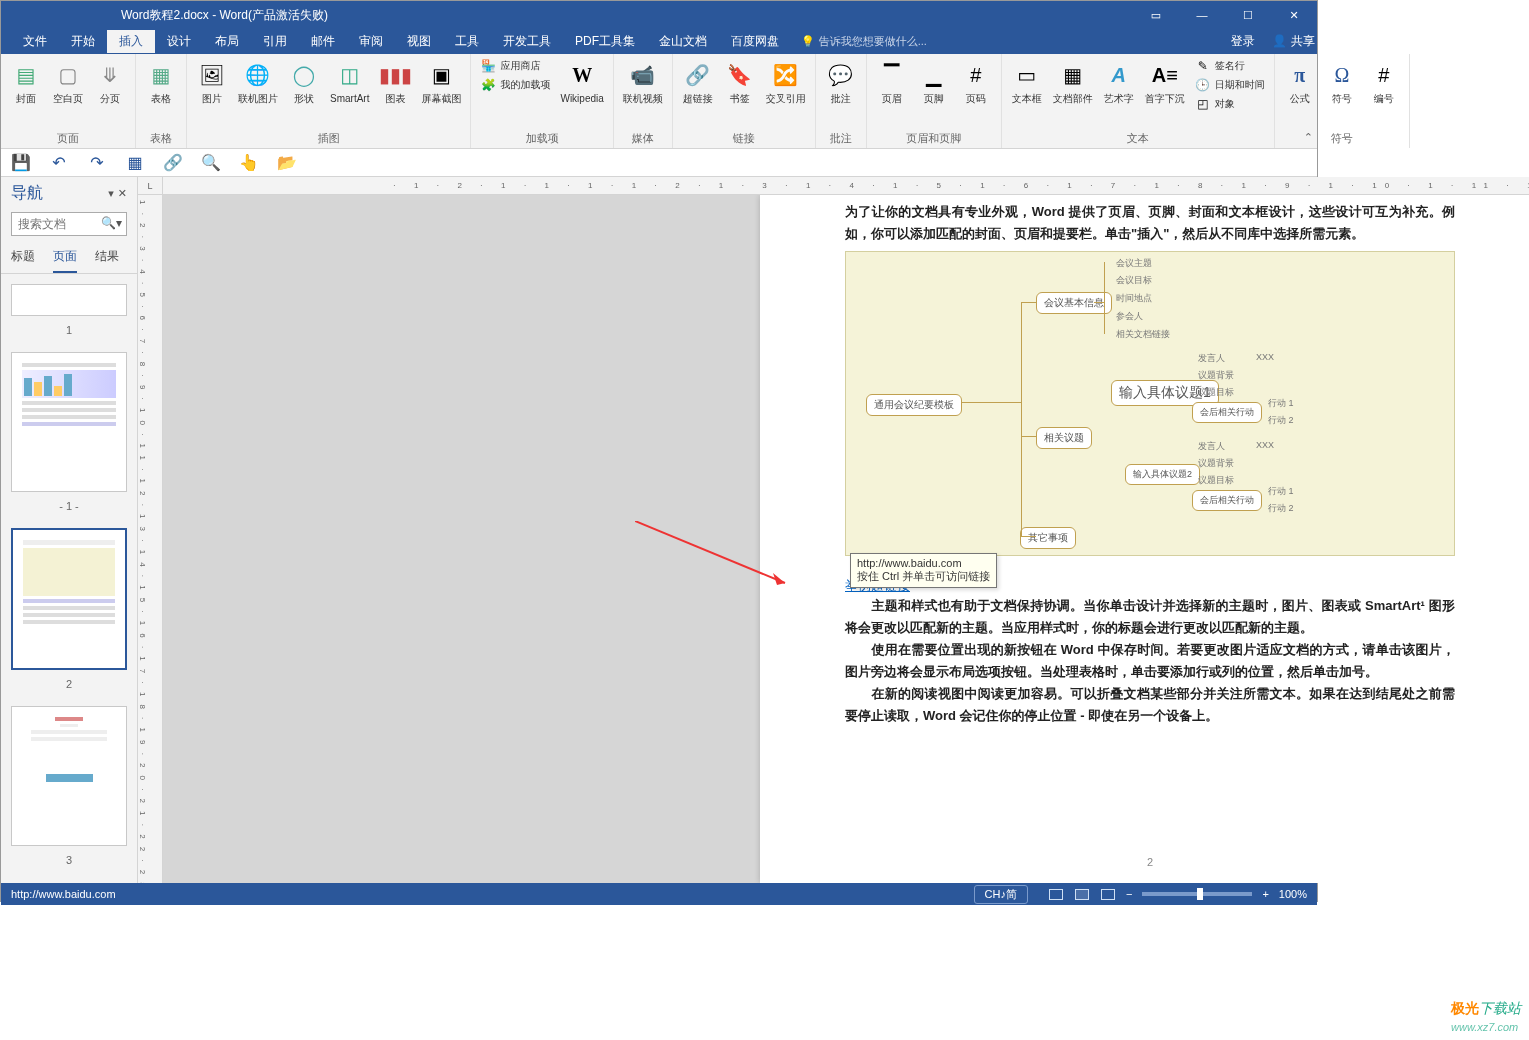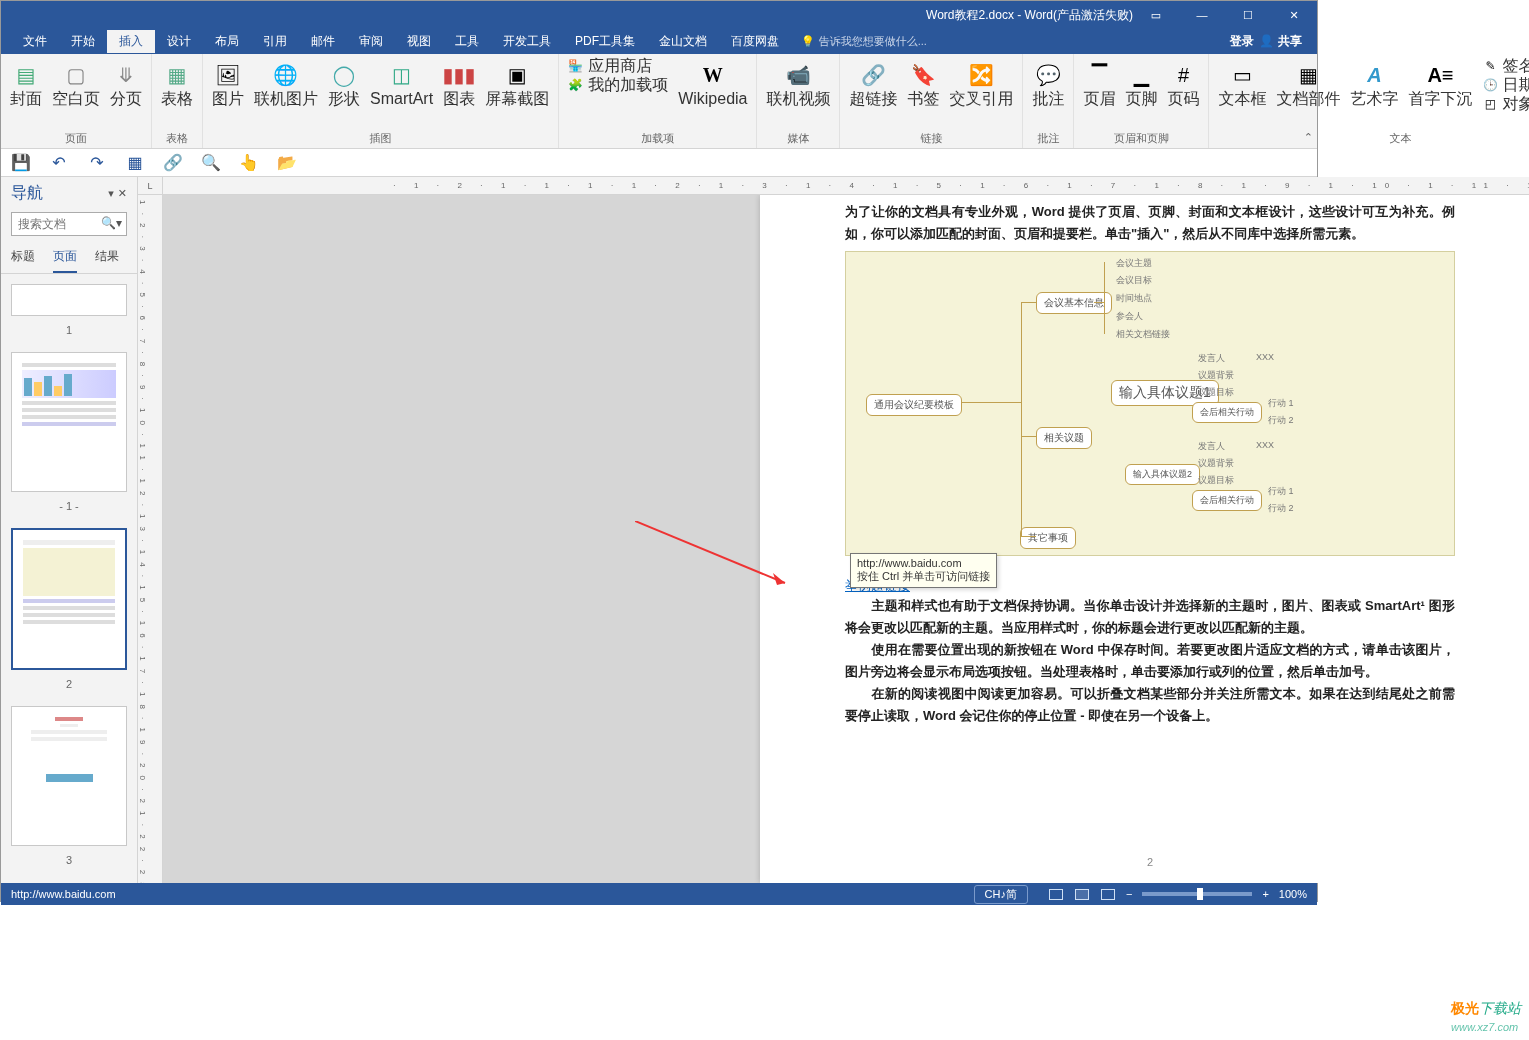--- a/index.html
+++ b/index.html
@@ -1,35 +1,35 @@
 <!DOCTYPE html>
 <html><head>
 <meta charset="utf-8">
 <style>
 * { margin:0; padding:0; box-sizing:border-box; font-family:"Microsoft YaHei","Segoe UI",sans-serif; }
 body { background:#fff; width:1529px; height:1040px; overflow:hidden; position:relative; }
 .screenshot { width:1318px; height:902px; border:1px solid #999; position:relative; background:#d6d6d6; }
 .titlebar { height:28px; background:#2b579a; color:#fff; display:flex; align-items:center; }
-.title-center { flex:1; text-align:right; font-size:12px; }
+.title-center { flex:1; text-align:left; font-size:12px; }
 .title-spacer { width:120px; }
 .title-right { display:flex; }
 .title-btn { width:46px; height:28px; display:flex; align-items:center; justify-content:center; color:#fff; font-size:11px; }
 .menubar { height:25px; background:#2b579a; display:flex; align-items:center; padding-left:10px; }
 .menu-item { color:#fff; font-size:12px; padding:3px 12px; cursor:pointer; }
 .menu-item.active { background:#f3f3f3; color:#2b579a; }
 .menu-tell { color:#c8d4e8; font-size:11px; margin-left:10px; display:flex; align-items:center; gap:4px; }
-.menu-right { margin-left:auto; display:flex; gap:6px; padding-right:15px;font-weight:bold; }
+.menu-right { margin-left:auto; display:flex; gap:18px; padding-right:2px; }
 .menu-right span { color:#fff; font-size:12px; cursor:pointer; }
 .ribbon { height:95px; background:#f3f3f3; border-bottom:1px solid #d4d4d4; display:flex; }
 .ribbon-group { border-right:1px solid #e1e1e1; display:flex; flex-direction:column; padding:3px 5px 0; position:relative; }
 .ribbon-group-body { flex:1; display:flex; align-items:flex-start; gap:2px; }
 .ribbon-group-label { text-align:center; font-size:11px; color:#666; padding:2px 0; }
 .ribbon-btn { display:flex; flex-direction:column; align-items:center; justify-content:center; padding:2px 4px; cursor:pointer; min-width:36px; }
 .ribbon-btn .icon { width:32px; height:32px; display:flex; align-items:center; justify-content:center; font-size:20px; margin-bottom:2px; }
-.ribbon-btn .lbl { font-size:16px; color:#333; text-align:left; line-height:12px; white-space:nowrap; }
+.ribbon-btn .lbl { font-size:10px; color:#333; text-align:left; line-height:12px; white-space:nowrap; }
 .ribbon-btn.small { flex-direction:row; min-width:auto; padding:1px 4px; width:100%; justify-content:flex-start; }
 .ribbon-btn.small .icon { width:16px; height:16px; font-size:12px; margin:0 4px 0 0; }
 .ribbon-vstack { display:flex; flex-direction:column; gap:1px; }
 .qat { height:28px; background:#fff; border-bottom:1px solid #d4d4d4; display:flex; align-items:center; padding:0 10px; gap:18px; }
 .qat-btn { width:20px; height:20px; display:flex; align-items:center; justify-content:center; color:#2b579a; cursor:pointer; }
 .workspace { display:flex; height:706px; }
 .navpane { width:257px; background:#f3f3f3; border-right:1px solid #d4d4d4; display:flex; flex-direction:column; }
 .nav-header { display:flex; align-items:center; justify-content:space-between; padding:6px 10px; }
 .nav-title { font-size:16px; color:#2b579a; }
 .nav-close { display:flex; gap:4px; font-size:11px; color:#555; }

